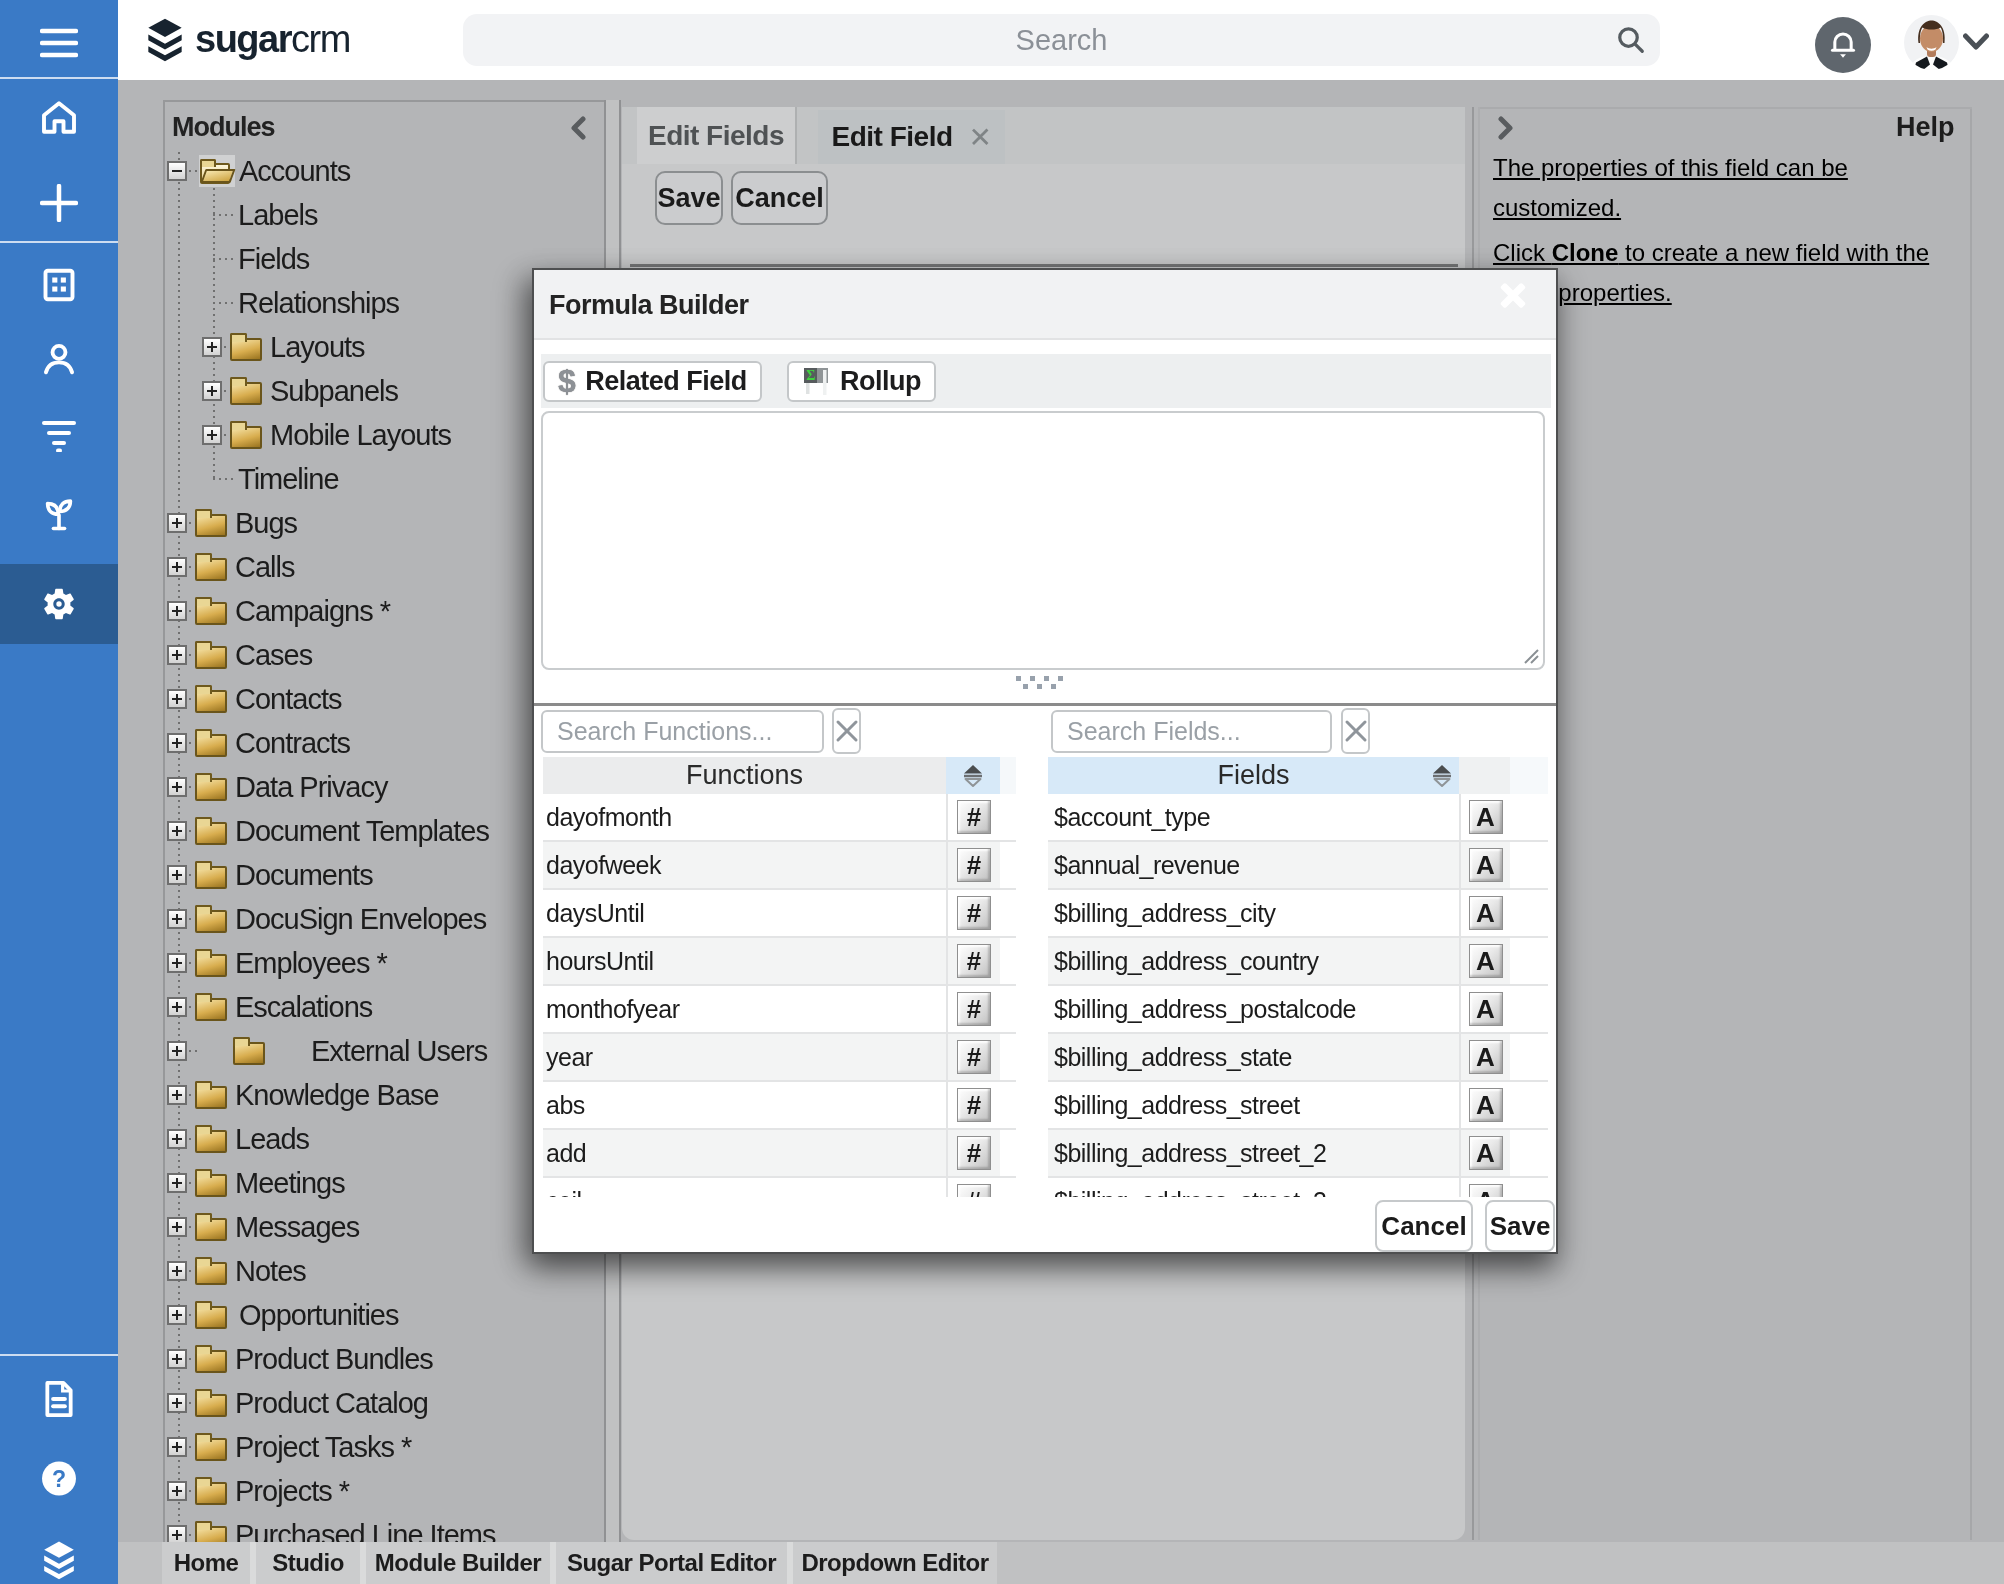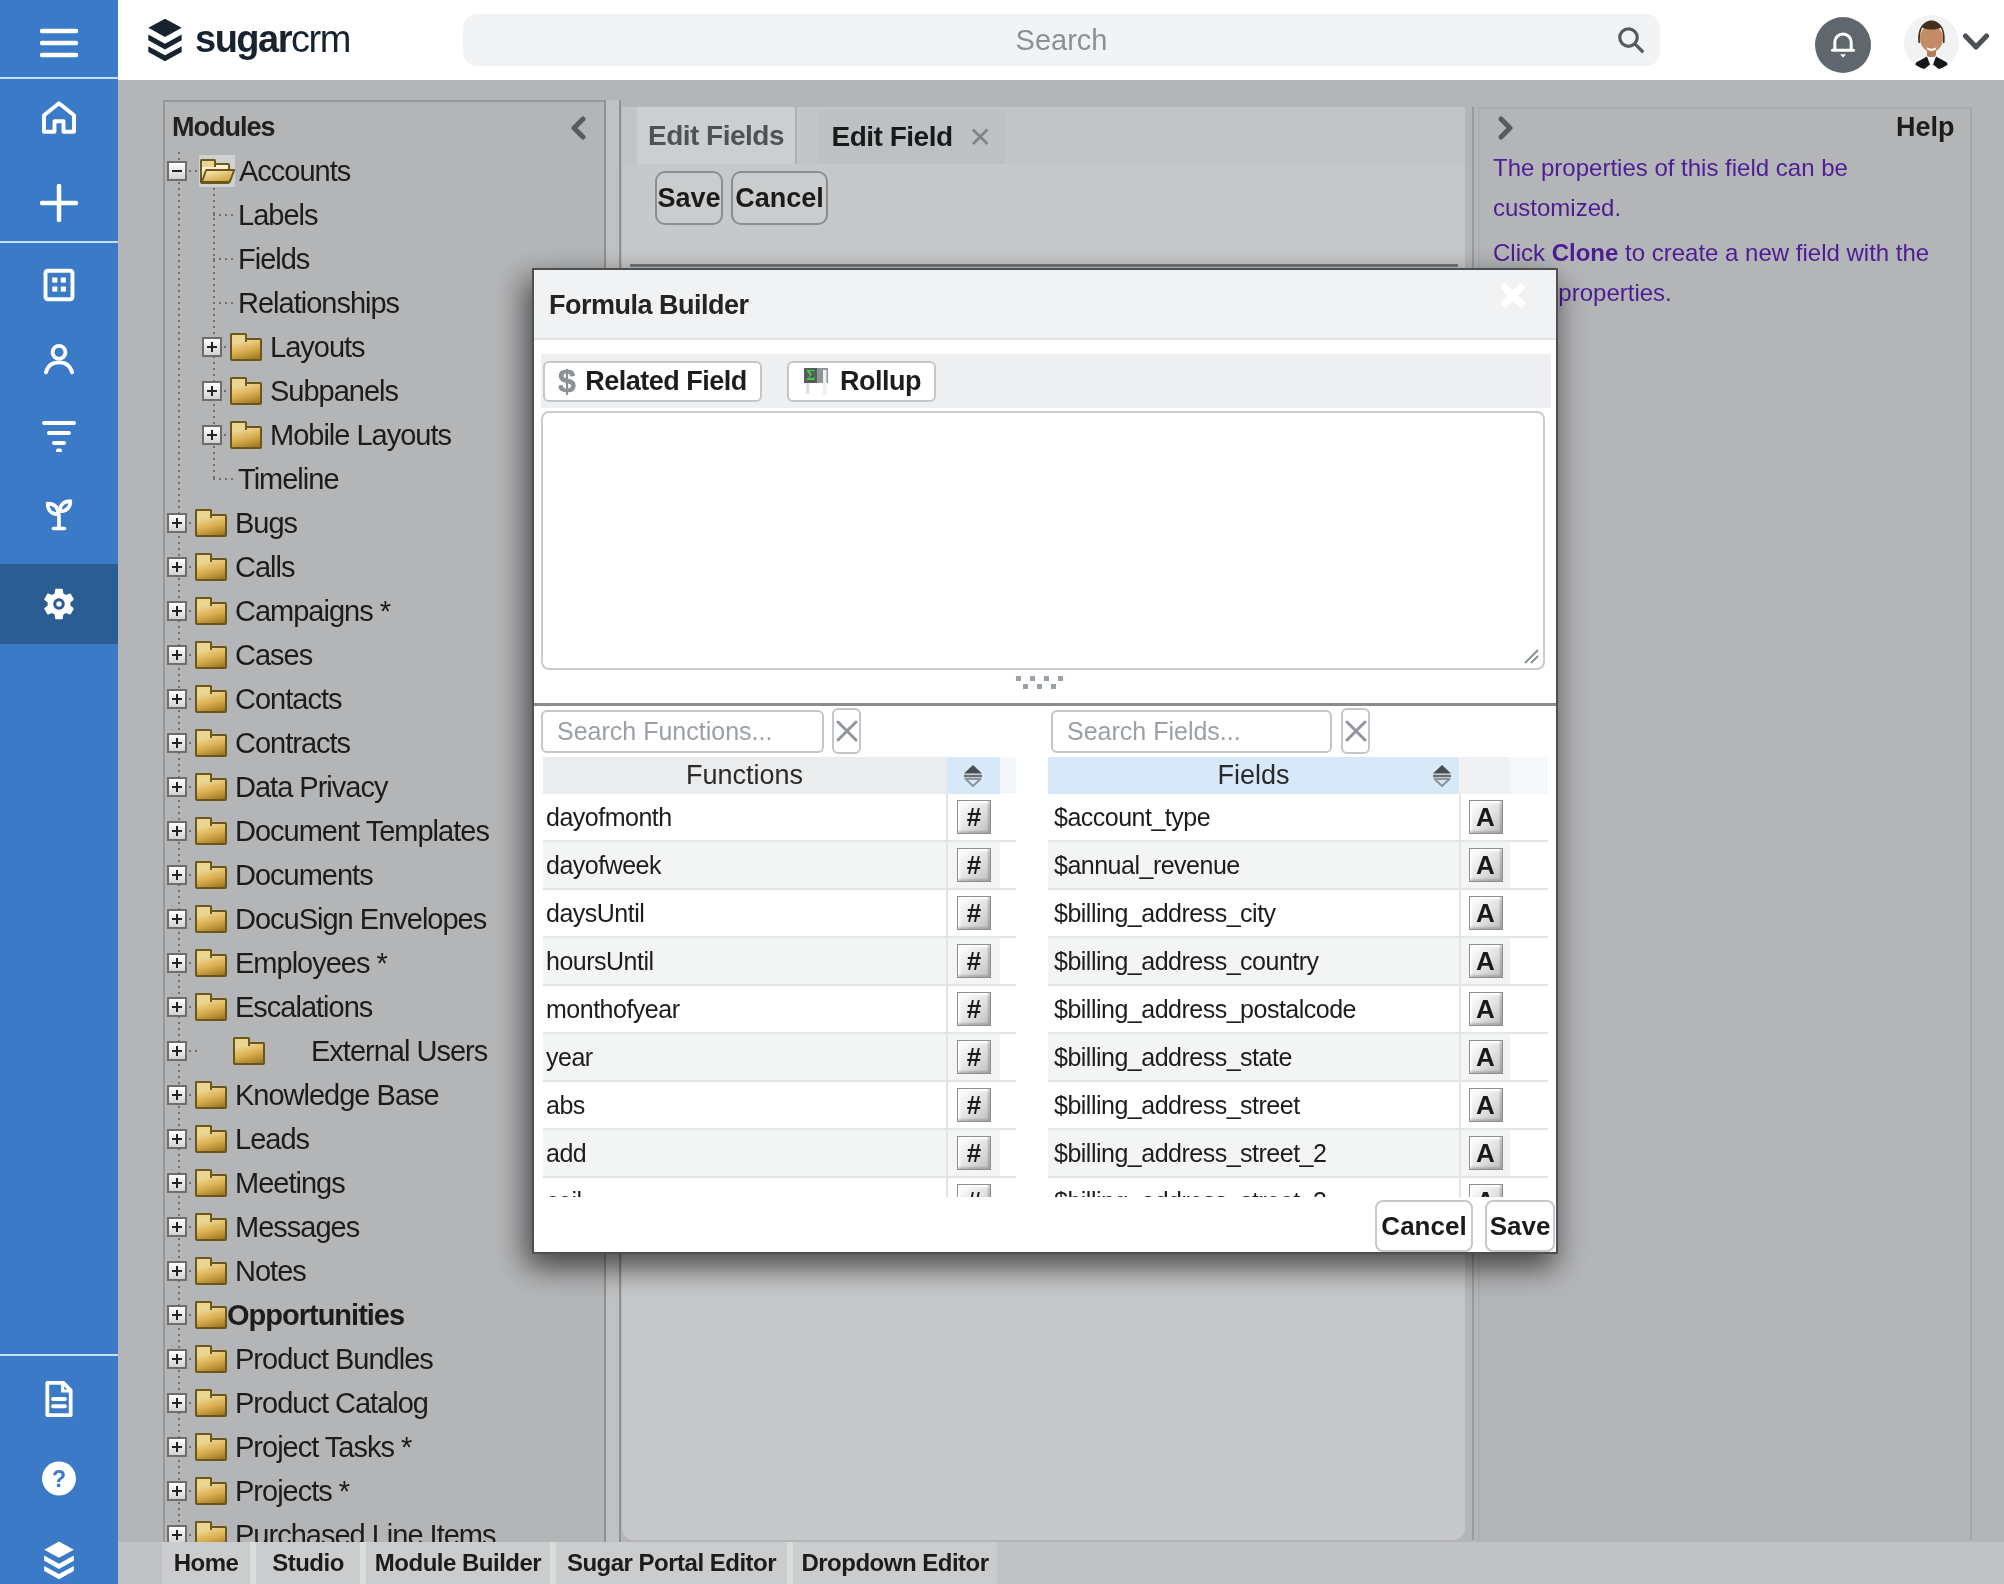--- a/index.html
+++ b/index.html
@@ -45,21 +45,21 @@
 #cpanel { position:absolute; left:622px; top:107px; width:843px; height:1433px; background:#c7c8c9; border-radius:0 0 12px 12px; }
 #tabbar { position:absolute; left:622px; top:107px; width:843px; height:57px; background:#c2c4c5; }
 #tab1 { position:absolute; left:637px; top:107px; width:160px; height:57px; background:#cdcecf; border-right:2px solid #aeb0b1; color:#4f5254; font-weight:bold; font-size:28px; letter-spacing:-0.5px; display:flex; align-items:center; justify-content:center; }
 #tab2 { position:absolute; left:818px; top:110px; width:187px; height:54px; background:#bdc1c3; color:#191919; font-weight:bold; font-size:28px; letter-spacing:-0.5px; display:flex; align-items:center; justify-content:center; }
 #tab2 .x { color:#7f8486; font-weight:normal; margin-left:16px; font-size:28px; }
 .gbtn { position:absolute; height:54px; border:2px solid #8b8e90; border-radius:10px; background:#cbccce; color:#1b1b1b; font-weight:bold; font-size:27px; display:flex; align-items:center; justify-content:center; }
 #btnsave { left:655px; top:171px; width:68px; }
 #btncancel { left:731px; top:171px; width:97px; }
 #chr { position:absolute; left:630px; top:264px; width:828px; height:3px; background:#757677; }
 #helptitle { position:absolute; left:1896px; top:112px; font-size:27px; font-weight:bold; color:#1d1d1d; }
-#helptext { position:absolute; left:1493px; top:148px; font-size:24px; color:#4c1d95; line-height:40px; white-space:nowrap; }
+#helptext { position:absolute; left:1493px; top:148px; font-size:24px; color:#000000; line-height:40px; white-space:nowrap;text-decoration:underline; }
 #helptext .gap { height:5px; }
 .vline { position:absolute; width:2px; background:#98999b; }
 
 
 #footer { position:absolute; left:118px; top:1542px; width:1886px; height:42px; background:#c0c1c2; }
 .ftab { position:absolute; top:1542px; height:42px; background:#cbcccd; color:#1c1c1c; font-size:24px; font-weight:bold; letter-spacing:-0.5px; white-space:nowrap; display:flex; align-items:center; justify-content:center; }
 
 
 #modal { position:absolute; left:532px; top:268px; width:1026px; height:986px; background:#fff; border:2px solid #4e4f50; box-shadow:0 14px 28px rgba(0,0,0,.45), -12px 10px 26px rgba(0,0,0,.28); }
 #mhead { position:absolute; left:0; top:0; width:100%; height:70px; background:#f1f2f3; border-bottom:2px solid #e2e3e4; }
@@ -404,21 +404,21 @@
     <div class="trow" style="left:167px; top:1249px;">
       <div class="exp plus"></div>
       <div class="hdot" style="left:22px; top:21px; width:8px;"></div>
       <div class="fold" style="margin-left:8px; margin-top:4px;"></div>
       <div class="tlabel" style="margin-left:8px;">Notes</div>
     </div>
     <div class="trow" style="left:167px; top:1293px;">
       <div class="exp plus"></div>
       <div class="hdot" style="left:22px; top:21px; width:8px;"></div>
       <div class="fold" style="margin-left:8px; margin-top:4px;"></div>
-      <div class="tlabel" style="margin-left:0;font-weight:bold;">Opportunities</div>
+      <div class="tlabel" style="margin-left:12px;">Opportunities</div>
     </div>
     <div class="trow" style="left:167px; top:1337px;">
       <div class="exp plus"></div>
       <div class="hdot" style="left:22px; top:21px; width:8px;"></div>
       <div class="fold" style="margin-left:8px; margin-top:4px;"></div>
       <div class="tlabel" style="margin-left:8px;">Product Bundles</div>
     </div>
     <div class="trow" style="left:167px; top:1381px;">
       <div class="exp plus"></div>
       <div class="hdot" style="left:22px; top:21px; width:8px;"></div>

